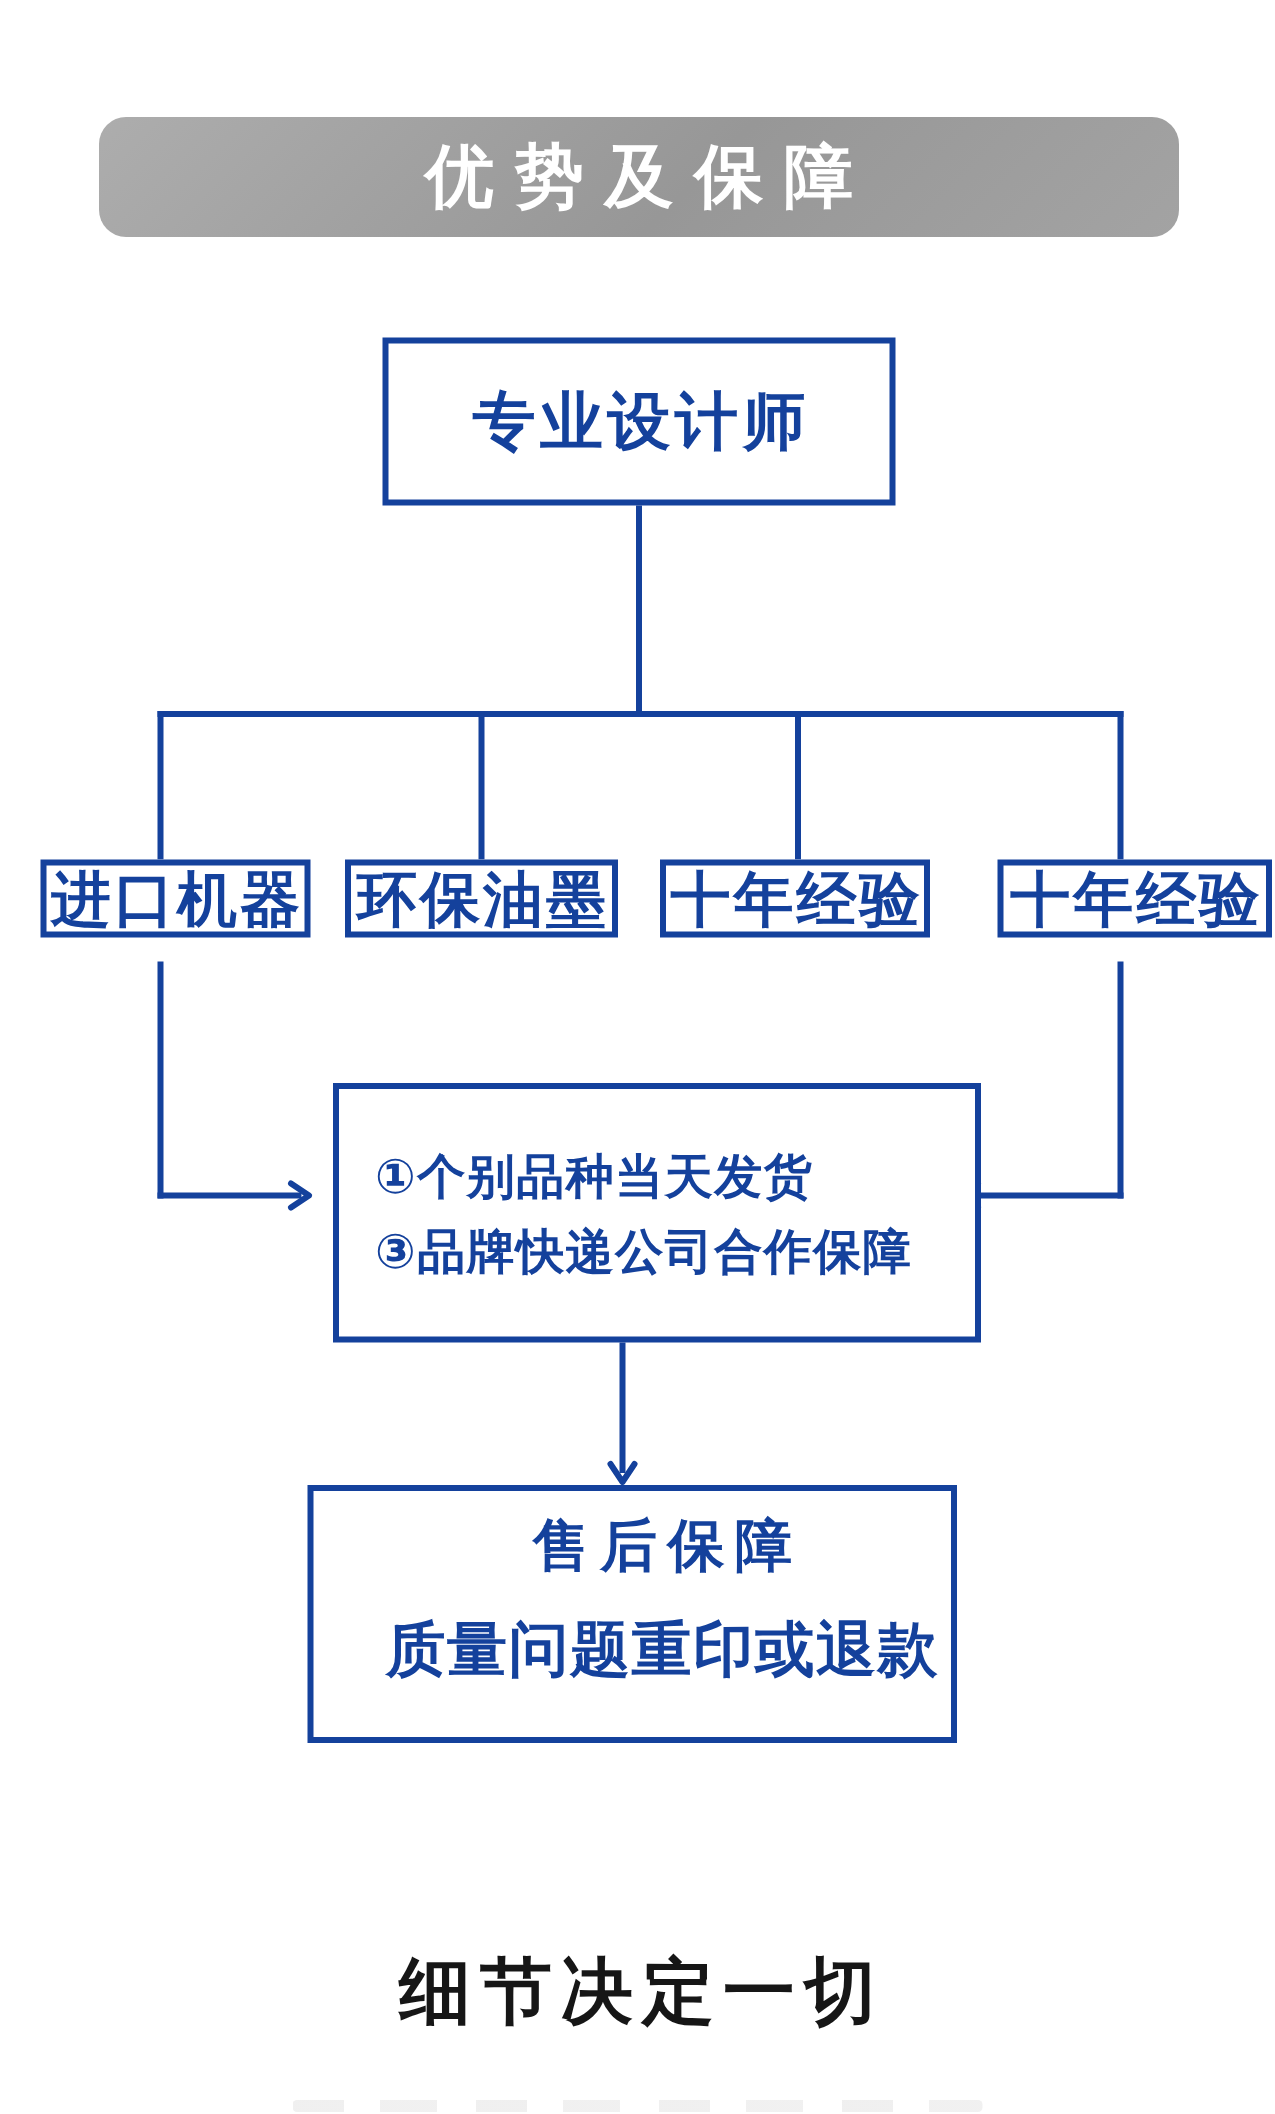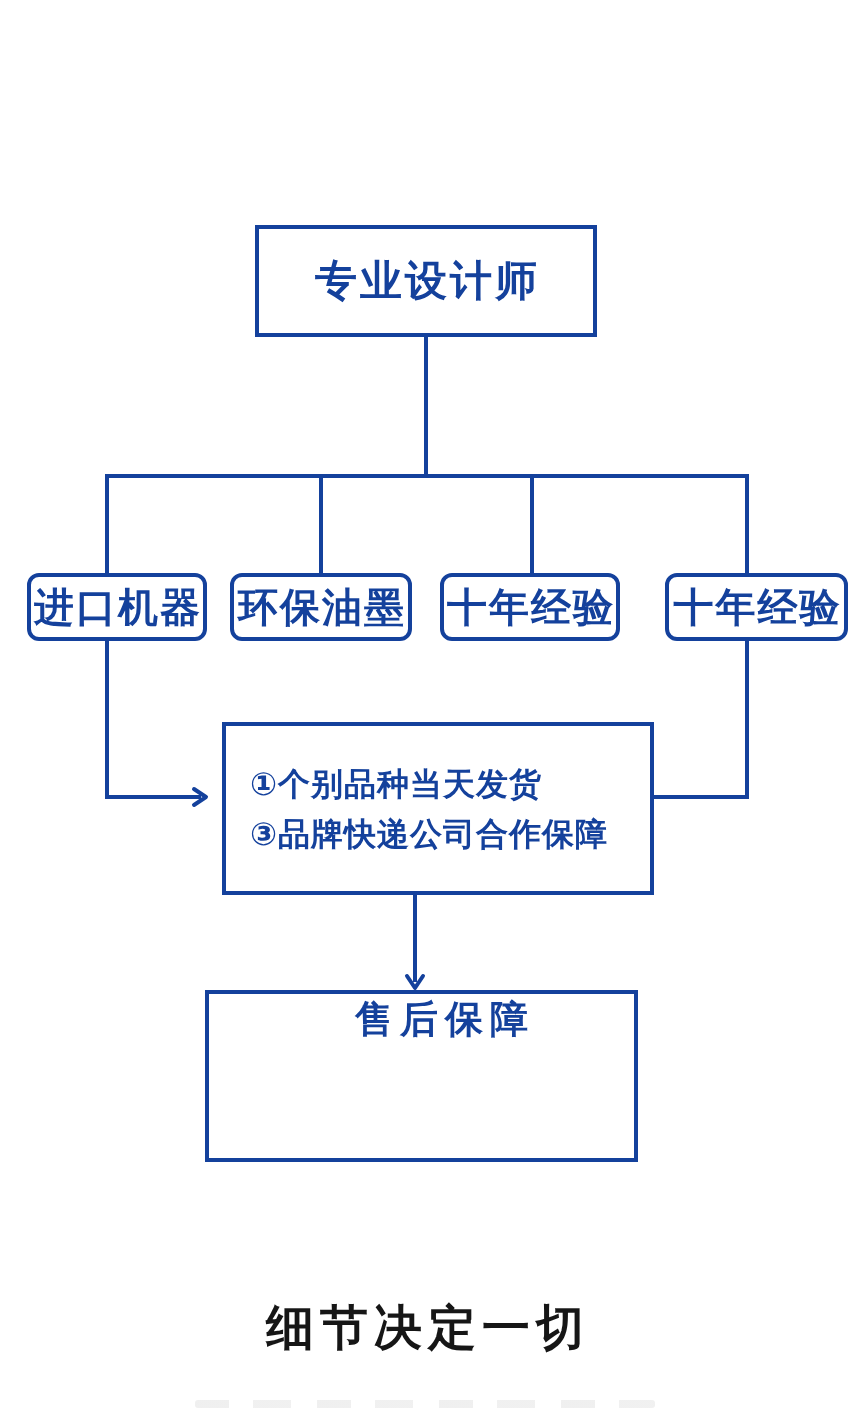--- a/index.html
+++ b/index.html
@@ -30,35 +30,35 @@
   }
   
   .fbox{
     position:absolute;border:4px solid var(--accent);
     background:#ffffff;color:var(--accent);
     display:flex;flex-direction:column;align-items:center;justify-content:center;
     text-align:center;
   }
   .top-box{left:255px;top:225px;width:342px;height:112px;}
   .top-box .ln{font-size:42px;font-weight:800;line-height:46px;letter-spacing:3px;text-indent:3px;white-space:nowrap;}
-  .feature-box{top:573px;height:68px;border-radius:12px;}
+  .feature-box{top:573px;height:52px;}
   .feature-box .ln{font-size:40px;font-weight:800;letter-spacing:2px;text-indent:2px;white-space:nowrap;}
   .fb1{left:27px;width:180px;}
   .fb2{left:230px;width:182px;align-items:center;}
   .fb3{left:440px;width:180px;}
   .fb4{left:665px;width:183px;font-family:Liberation Serif, serif;}
   .guarantee-box{
     left:206px;top:722px;width:432px;height:173px;
     align-items:flex-start;justify-content:center;
     padding-left:24px;text-align:left;margin-left:16px;
   }
   .guarantee-box .gi{font-size:32px;font-weight:800;line-height:50px;letter-spacing:1px;white-space:nowrap;}
   .aftersale-box{
     left:205px;top:990px;width:433px;height:172px;
-    justify-content:flex-start;padding-bottom:20px;padding-left:40px;
+    justify-content:center;padding-bottom:20px;padding-left:40px;
   }
   .aftersale-box .ln1{font-size:38px;font-weight:800;letter-spacing:7px;text-indent:7px;white-space:nowrap;}
   .aftersale-box .ln2{font-size:40px;font-weight:800;letter-spacing:1px;margin-top:16px;white-space:nowrap;}
   
   .line{position:absolute;background:var(--accent);}
   .arrowhead{position:absolute;}
   
   .slogan{
     position:absolute;left:0;top:1296px;width:850px;
     text-align:center;color:var(--slogan);
@@ -74,20 +74,23 @@
       #eeeeee 58px,#eeeeee 96px,
       rgba(255,255,255,0) 96px,rgba(255,255,255,0) 122px);
     border-radius:3px;opacity:.85;
   }
 </style>
 </head>
 <body>
 
 <div class="page">
 
+  <div class="banner">
+    <span class="banner-title">优势及保障</span>
+  </div>
 
   <div class="fbox top-box">
     <span class="ln">专业设计师</span>
   </div>
 
   <div class="line" style="left:424px;top:337px;width:4px;height:141px;"></div>
 
   <div class="line" style="left:105px;top:474px;width:644px;height:4px;"></div>
 
   <div class="line" style="left:105px;top:474px;width:4px;height:99px;"></div>
@@ -125,19 +128,20 @@
     <span class="gi">③品牌快递公司合作保障</span>
   </div>
 
   <div class="line" style="left:413px;top:895px;width:4px;height:87px;"></div>
   <svg class="arrowhead" style="left:402px;top:971px;" width="26" height="22" viewBox="0 0 26 22">
     <path d="M5 5 L13 17 L21 5" fill="none" stroke="#14419C" stroke-width="4" stroke-linecap="round" stroke-linejoin="round"></path>
   </svg>
 
   <div class="fbox aftersale-box">
     <span class="ln1">售后保障</span>
+    <span class="ln2">质量问题重印或退款</span>
   </div>
 
   <div class="slogan">细节决定一切</div>
 
   <div class="cutoff-caption"></div>
 
 </div>
 
 </body></html>

